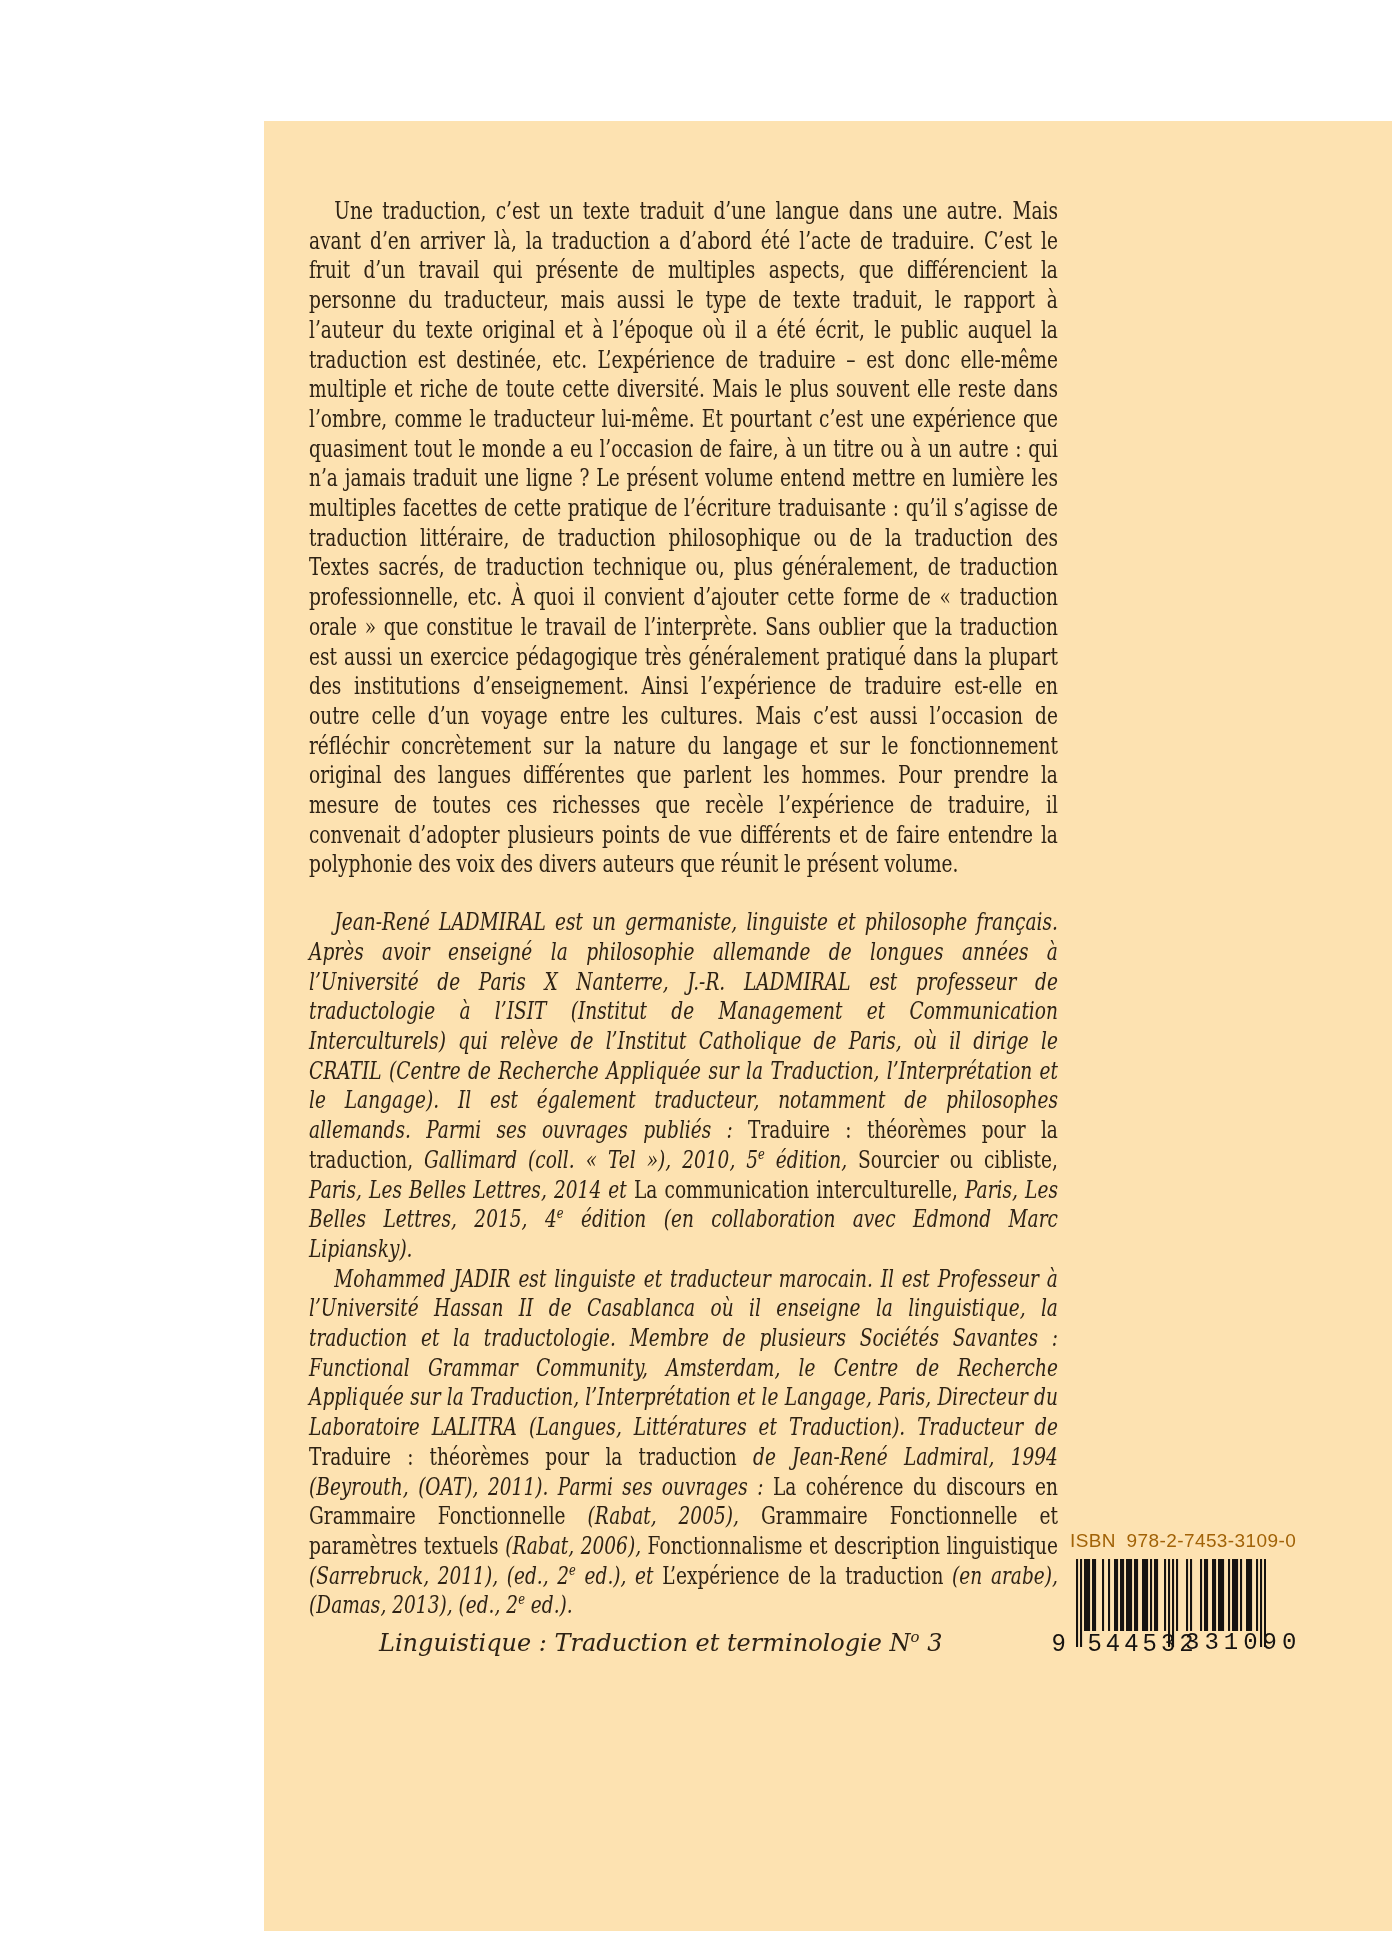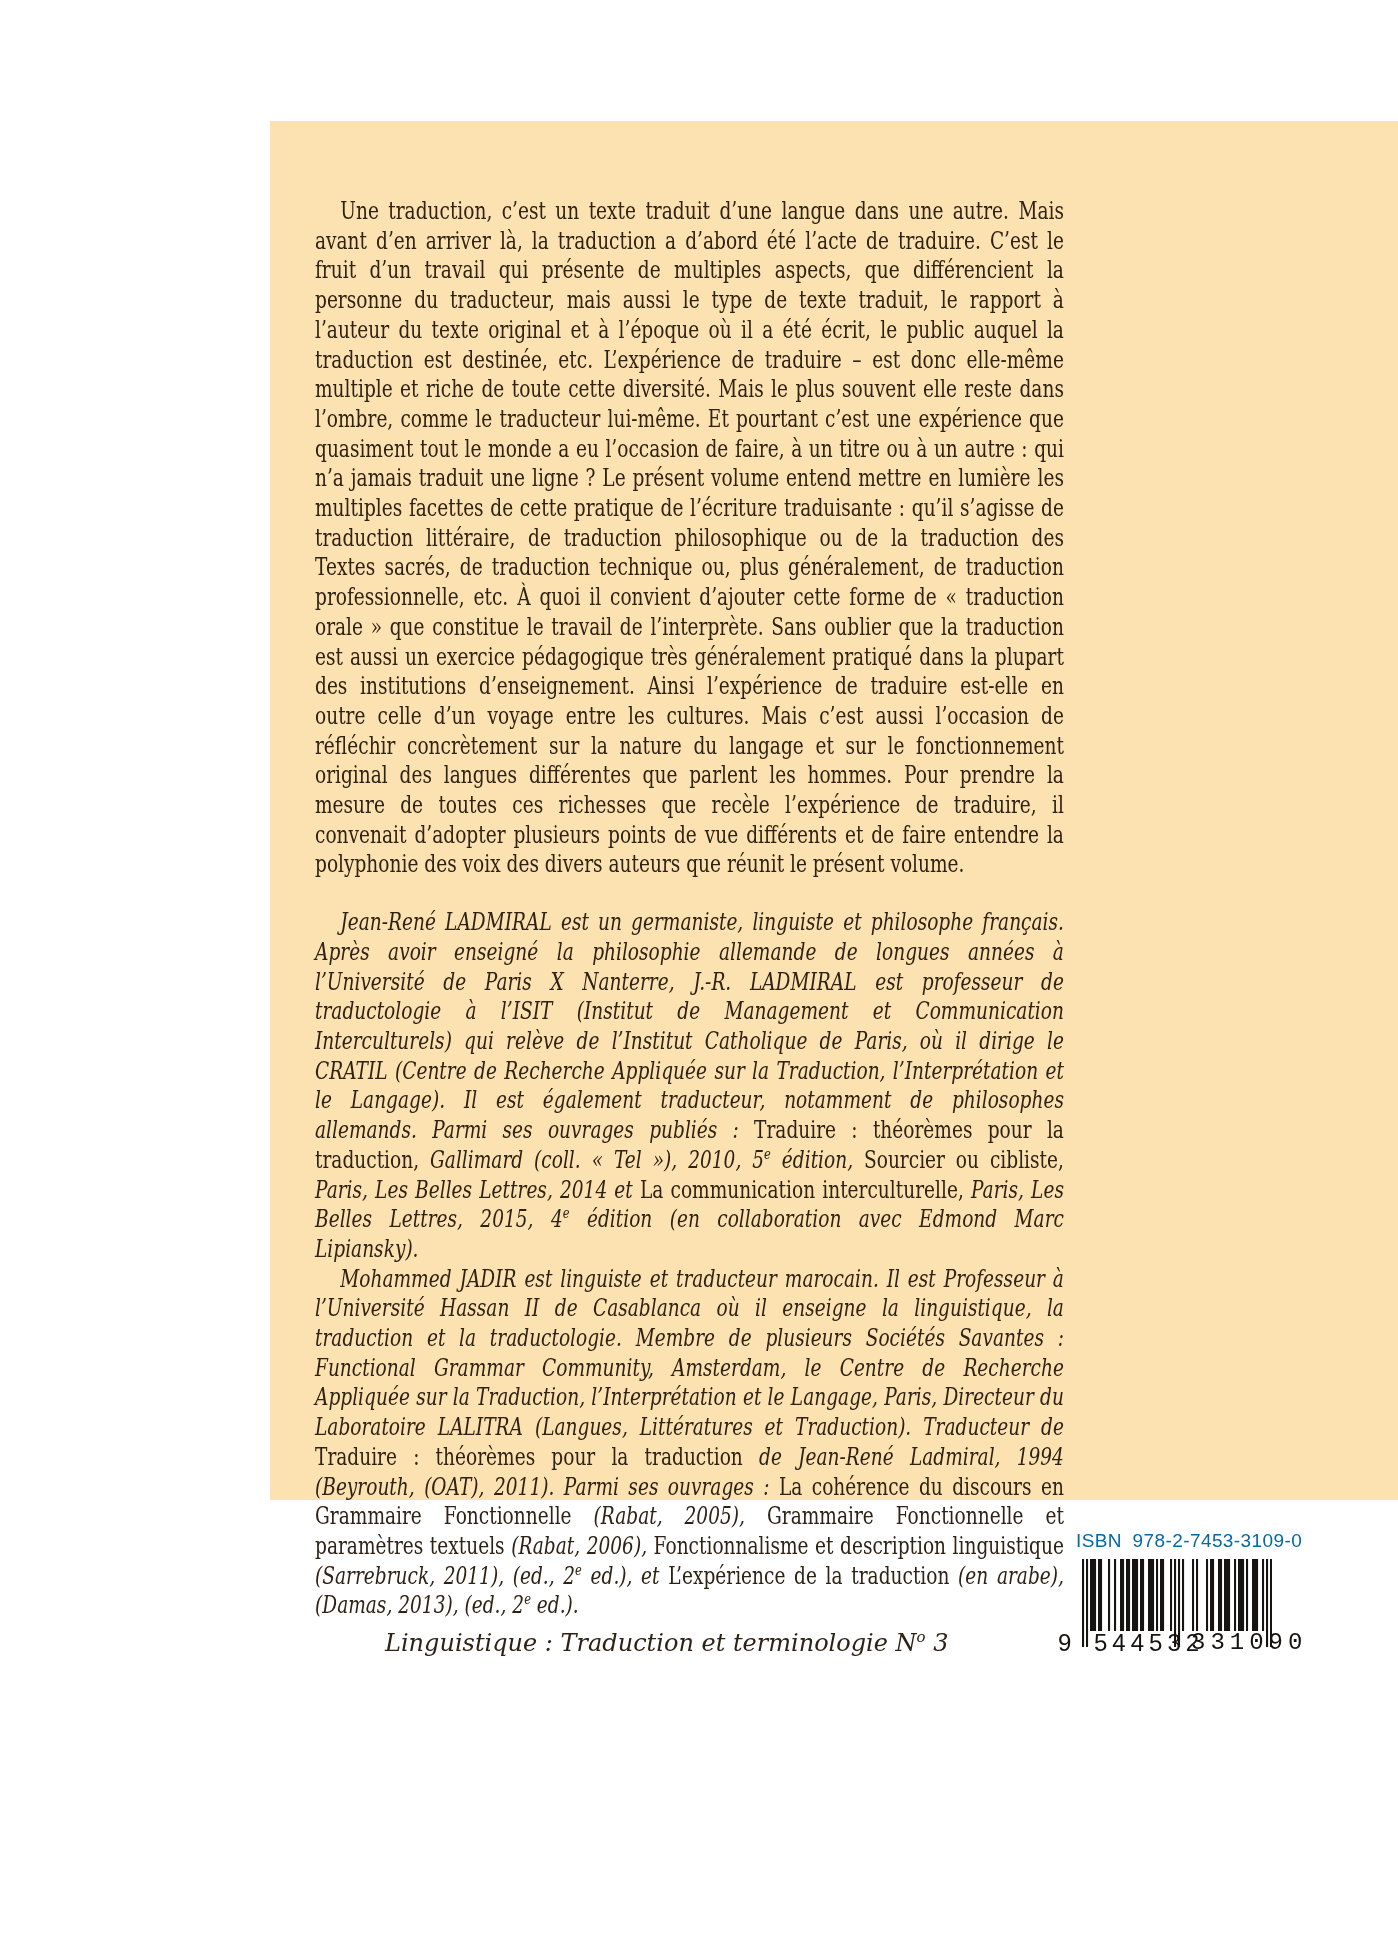--- a/index.html
+++ b/index.html
@@ -4,22 +4,22 @@
 <style>
   html,body{margin:0;padding:0;}
   body{
     width:1398px;height:1949px;
     background:#ffffff;
     position:relative;
     font-family:"DejaVu Serif", serif;
   }
   .page{
     position:absolute;
-    left:270px;top:121px;
-    width:1128px;height:1379px;
+    left:264px;top:121px;
+    width:1128px;height:1810px;
     background:#fde2b1;
   }
   .text-col{
     position:absolute;
     left:45px;top:76px;
     width:948px;
     transform:scaleX(0.79);
     transform-origin:0 0;
     color:#2e2214;
     font-size:23.5px;
@@ -40,21 +40,21 @@
     font-size:24px;
     white-space:nowrap;
   }
   .isbn-label{
     position:absolute;
     left:806px;top:1409px;
     font-family:"Liberation Sans", sans-serif;
     font-size:19px;
     letter-spacing:0.4px;
     word-spacing:5px;
-    color:#0369a1;
+    color:#a16207;
     white-space:nowrap;
   }
   .barcode-svg{
     position:absolute;
     left:812px;top:1438px;
   }
   .barcode-digit{
     position:absolute;
     font-family:"Liberation Sans", sans-serif;
     font-size:24px;

